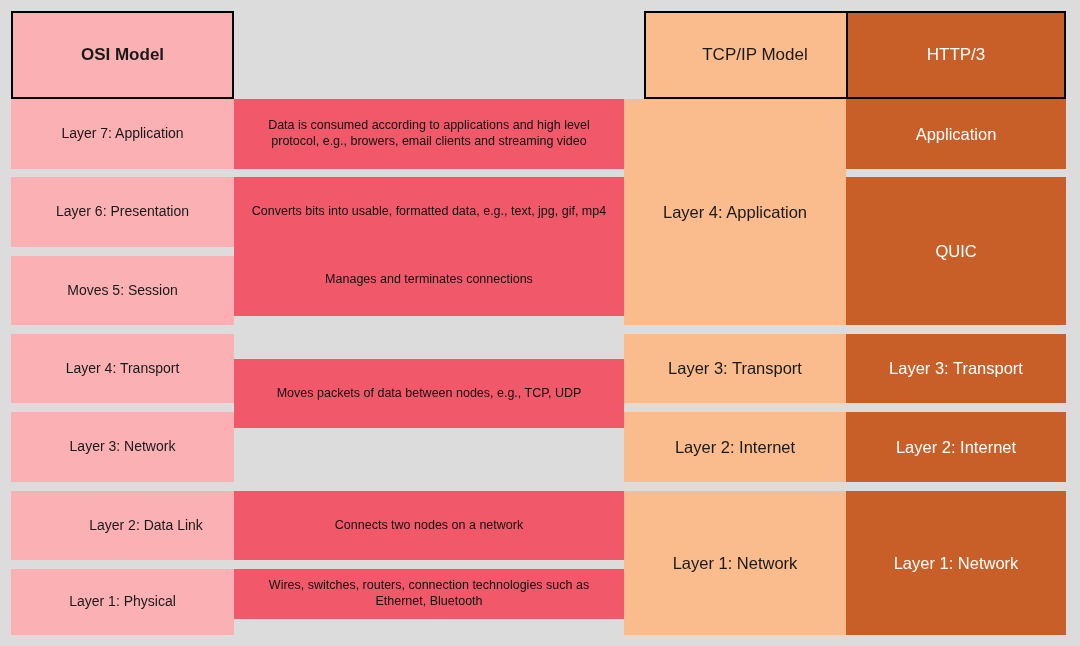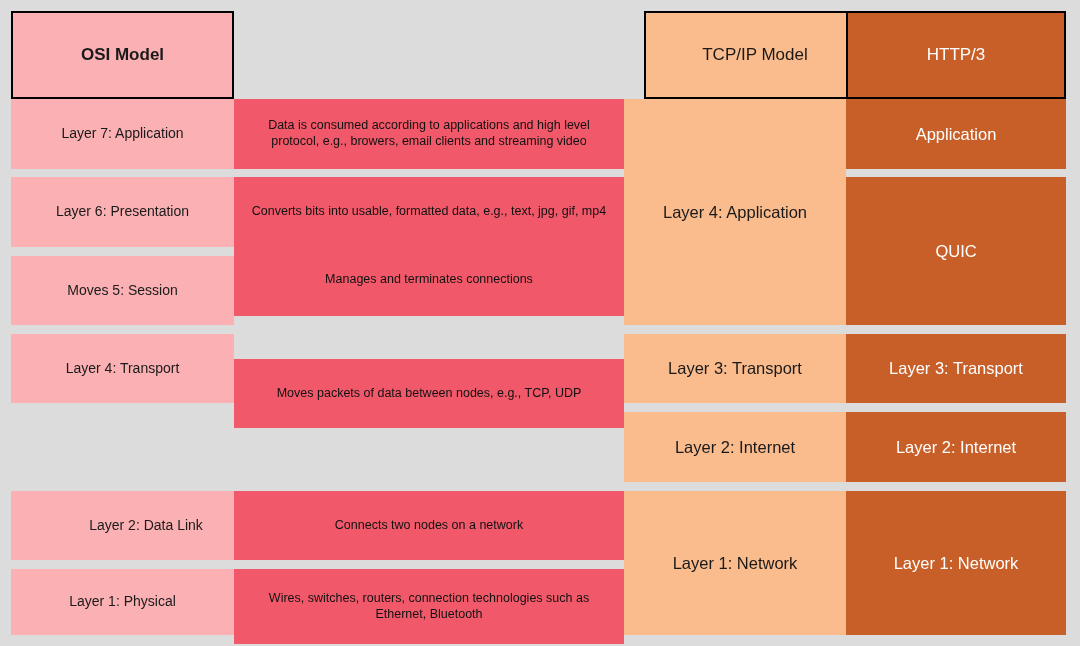--- a/index.html
+++ b/index.html
@@ -81,29 +81,30 @@
   <div class="cell c1 header" style="top:11px;height:88px;">OSI Model</div>
 
   <div class="cell c3 header" style="top:11px;height:88px;margin-left:20px;">TCP/IP Model</div>
 
   <div class="cell c4 header" style="top:11px;height:88px;">HTTP/3</div>
 
   <div class="cell c1" style="top:99px;height:70px;">Layer 7: Application</div>
   <div class="cell c1" style="top:177px;height:70px;">Layer 6: Presentation</div>
   <div class="cell c1" style="top:256px;height:69px;">Moves 5: Session</div>
   <div class="cell c1" style="top:334px;height:69px;">Layer 4: Transport</div>
+  <div class="cell c1" style="top:412px;height:70px;">Layer 3: Network</div>
   <div class="cell c1" style="top:491px;height:69px;padding-left:47px;">Layer 2: Data Link</div>
   <div class="cell c1" style="top:569px;height:66px;">Layer 1: Physical</div>
 
   <div class="cell c2" style="top:99px;height:70px;">Data is consumed according to applications and high level protocol, e.g., browers, email clients and streaming video</div>
   <div class="cell c2" style="top:177px;height:70px;">Converts bits into usable, formatted data, e.g., text, jpg, gif, mp4</div>
   <div class="cell c2" style="top:244px;height:72px;">Manages and terminates connections</div>
   <div class="cell c2" style="top:334px;height:69px;margin-top:25px;">Moves packets of data between nodes, e.g., TCP, UDP</div>
   <div class="cell c2" style="top:491px;height:69px;">Connects two nodes on a network</div>
-  <div class="cell c2" style="top:569px;height:75px;">Wires, switches, routers, connection technologies such as Ethernet, Bluetooth</div>
+  <div class="cell c2" style="top:569px;height:50px;">Wires, switches, routers, connection technologies such as Ethernet, Bluetooth</div>
 
   <div class="cell c3" style="top:99px;height:226px;">Layer 4: Application</div>
   <div class="cell c3" style="top:334px;height:69px;">Layer 3: Transport</div>
   <div class="cell c3" style="top:412px;height:70px;">Layer 2: Internet</div>
   <div class="cell c3" style="top:491px;height:144px;">Layer 1: Network</div>
 
   <div class="cell c4" style="top:99px;height:70px;">Application</div>
   <div class="cell c4" style="top:177px;height:148px;">QUIC</div>
   <div class="cell c4" style="top:334px;height:69px;">Layer 3: Transport</div>
   <div class="cell c4" style="top:412px;height:70px;">Layer 2: Internet</div>

